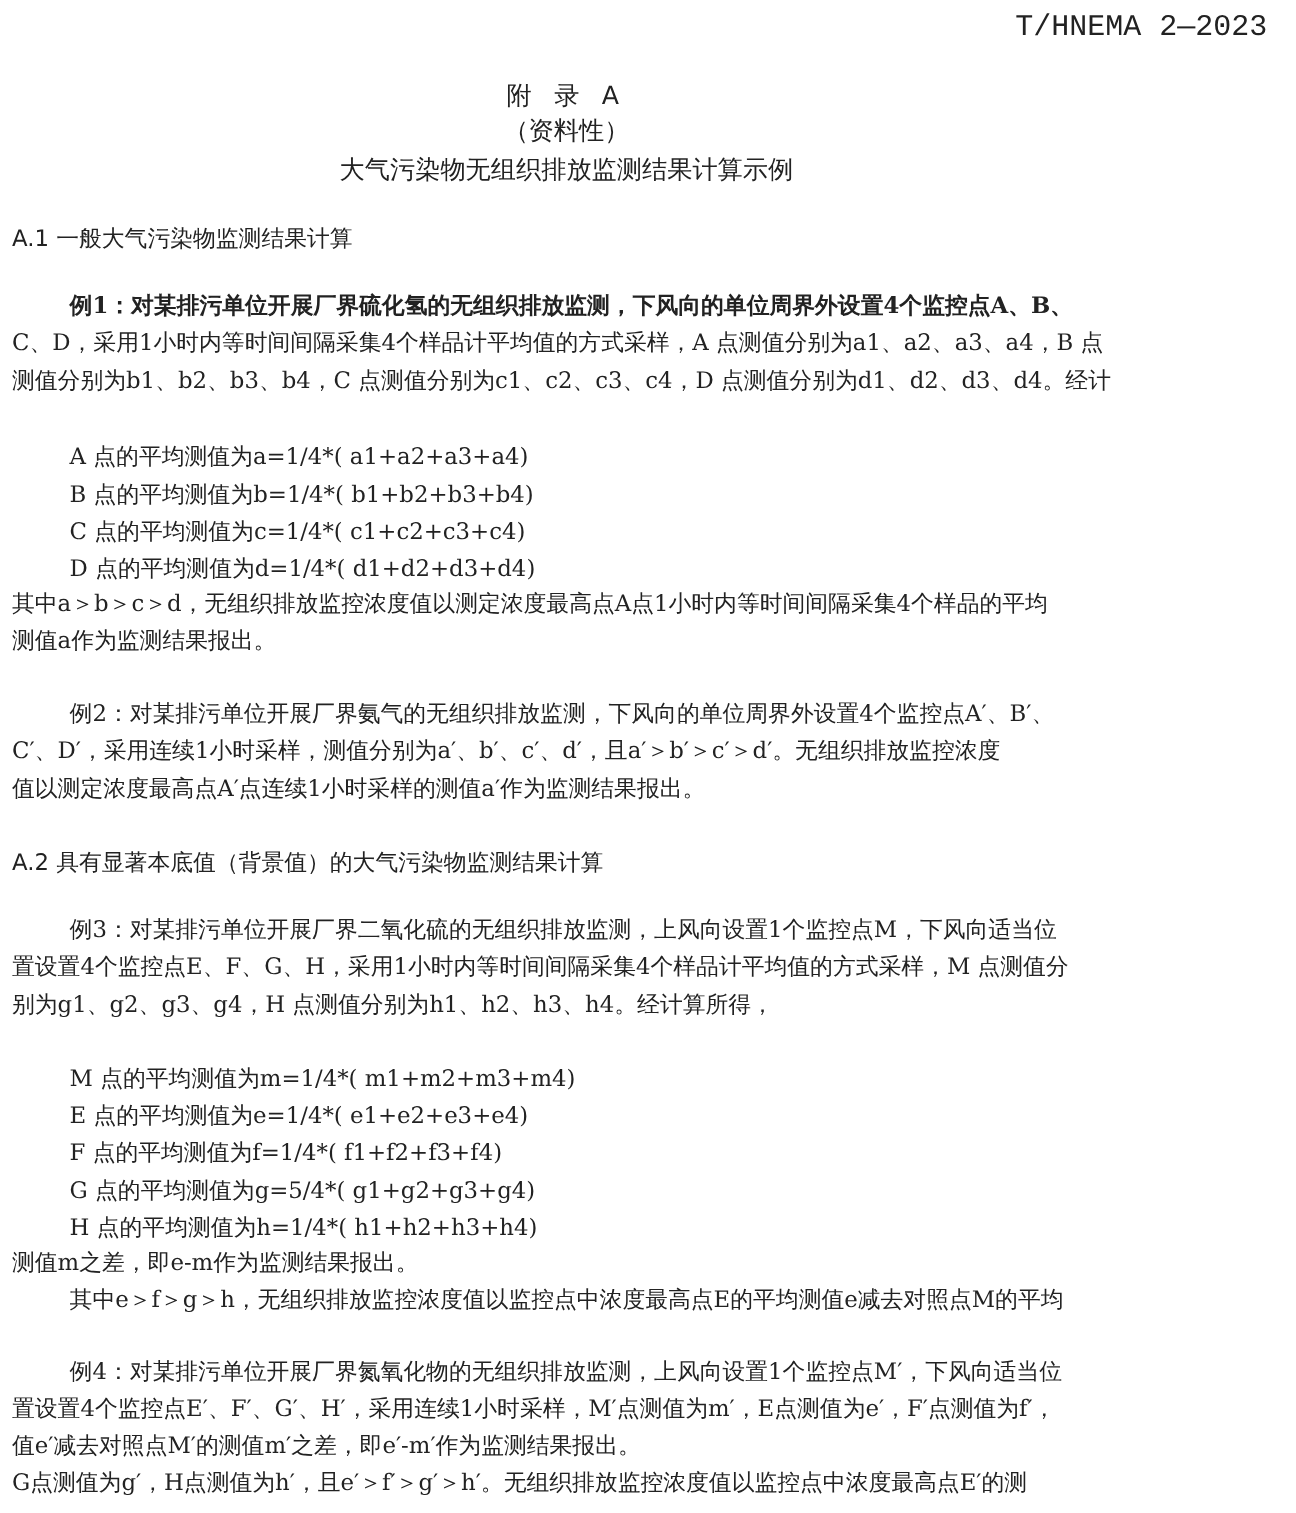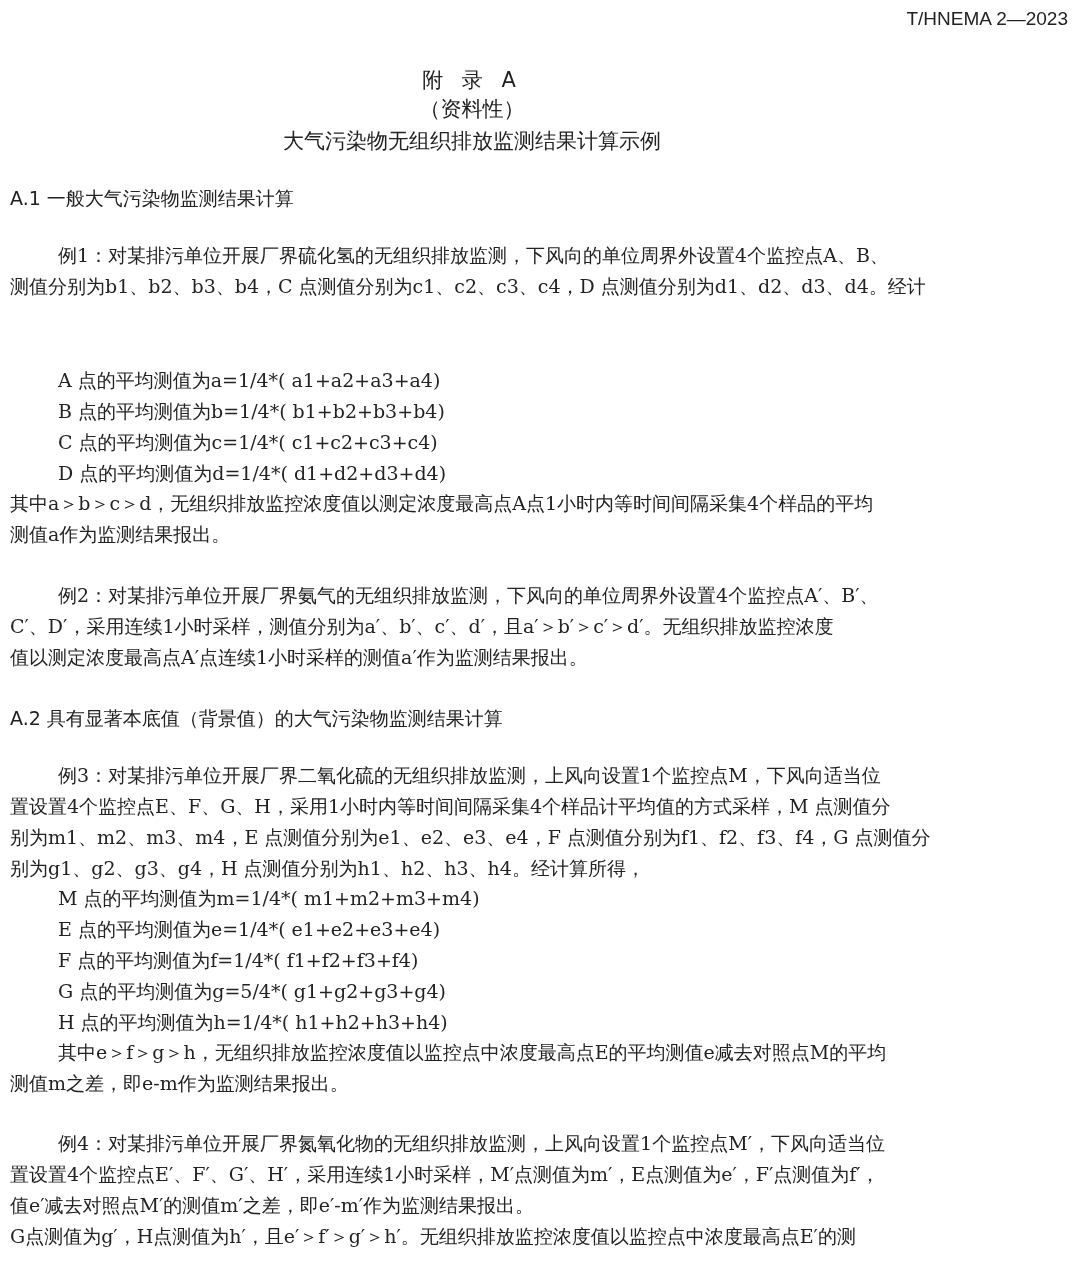--- a/index.html
+++ b/index.html
@@ -2,23 +2,23 @@
 <html><head>
 <meta charset="utf-8">
 <style>
   html, body { margin: 0; padding: 0; background: #ffffff; }
   body {
     width: 1080px; height: 1261px; position: relative; overflow: hidden;
     font-family: "DejaVu Serif", "Liberation Serif", serif;
     color: #222222;
   }
   .hdr {
-    position: absolute; top: 8px; right: 12px;
-    font-family: Liberation Sans, sans-serif;
-    font-size: 19px; letter-spacing: 0px;
+    position: absolute; top: 8px; right: 24px;
+    font-family: Liberation Mono, monospace;
+    font-size: 25px; letter-spacing: 0px;
   }
   .center { position: absolute; left: 0; width: 944px; text-align: center; }
   .t1 { top: 66px; font-size: 21px; font-family: "DejaVu Sans", sans-serif; letter-spacing: 6px; }
   .t2 { top: 95px; font-size: 21px; font-family: "DejaVu Sans", sans-serif; }
   .t3 { top: 127px; font-size: 21px; font-family: Liberation Sans, sans-serif; }
   .sec { position: absolute; left: 10px; font-size: 19px; font-family: "DejaVu Sans", sans-serif; }
   .p {
     position: absolute; left: 10px; width: 1062px;
     font-size: 19px; line-height: 31px; text-align: justify;
   }
@@ -30,21 +30,22 @@
 
 <div class="hdr">T/HNEMA 2—2023</div>
 
 <div class="center t1">附 录  A</div>
 <div class="center t2">（资料性）</div>
 <div class="center t3">大气污染物无组织排放监测结果计算示例</div>
 
 <div class="sec" style="top:186px;">A.1 一般大气污染物监测结果计算</div>
 
 <div class="p" style="top:240px;">
-  <span class="line" style="padding-left:48px;">例1：对某排污单位开展厂界硫化氢的无组织排放监测，下风向的单位周界外设置4个监控点A、B、</span>
+  <span class="line" style="padding-left:48px;font-weight:bold;">例1：对某排污单位开展厂界硫化氢的无组织排放监测，下风向的单位周界外设置4个监控点A、B、</span>
+  <span class="line">C、D，采用1小时内等时间间隔采集4个样品计平均值的方式采样，A 点测值分别为a1、a2、a3、a4，B 点</span>
   <span class="line">测值分别为b1、b2、b3、b4，C 点测值分别为c1、c2、c3、c4，D 点测值分别为d1、d2、d3、d4。经计</span>
 </div>
 
 <div class="f" style="top:368px;">A 点的平均测值为a=1/4*( a1+a2+a3+a4)</div>
 <div class="f" style="top:399px;">B 点的平均测值为b=1/4*( b1+b2+b3+b4)</div>
 <div class="f" style="top:430px;">C 点的平均测值为c=1/4*( c1+c2+c3+c4)</div>
 <div class="f" style="top:461px;">D 点的平均测值为d=1/4*( d1+d2+d3+d4)</div>
 
 <div class="p" style="top:488px;">
   <span class="line">其中a＞b＞c＞d，无组织排放监控浓度值以测定浓度最高点A点1小时内等时间间隔采集4个样品的平均</span>
@@ -55,33 +56,32 @@
   <span class="line" style="padding-left:48px;">例2：对某排污单位开展厂界氨气的无组织排放监测，下风向的单位周界外设置4个监控点A′、B′、</span>
   <span class="line">C′、D′，采用连续1小时采样，测值分别为a′、b′、c′、d′，且a′＞b′＞c′＞d′。无组织排放监控浓度</span>
   <span class="line">值以测定浓度最高点A′点连续1小时采样的测值a′作为监测结果报出。</span>
 </div>
 
 <div class="sec" style="top:706px;">A.2 具有显著本底值（背景值）的大气污染物监测结果计算</div>
 
 <div class="p" style="top:760px;">
   <span class="line" style="padding-left:48px;">例3：对某排污单位开展厂界二氧化硫的无组织排放监测，上风向设置1个监控点M，下风向适当位</span>
   <span class="line">置设置4个监控点E、F、G、H，采用1小时内等时间间隔采集4个样品计平均值的方式采样，M 点测值分</span>
-  <span class="line">别为m1、m2、m3、m4，E 点测值分别为e1、e2、e3、e4，F 点测值分别为f1、f2、f3、f4，G 点测值分</span>
   <span class="line">别为g1、g2、g3、g4，H 点测值分别为h1、h2、h3、h4。经计算所得，</span>
 </div>
 
 <div class="f" style="top:886px;">M 点的平均测值为m=1/4*( m1+m2+m3+m4)</div>
 <div class="f" style="top:917px;">E 点的平均测值为e=1/4*( e1+e2+e3+e4)</div>
 <div class="f" style="top:948px;">F 点的平均测值为f=1/4*( f1+f2+f3+f4)</div>
 <div class="f" style="top:979px;">G 点的平均测值为g=5/4*( g1+g2+g3+g4)</div>
 <div class="f" style="top:1010px;">H 点的平均测值为h=1/4*( h1+h2+h3+h4)</div>
 
 <div class="p" style="top:1037px;">
+  <span class="line">测值m之差，即e-m作为监测结果报出。</span>
   <span class="line" style="padding-left:48px;">其中e＞f＞g＞h，无组织排放监控浓度值以监控点中浓度最高点E的平均测值e减去对照点M的平均</span>
-  <span class="line">测值m之差，即e-m作为监测结果报出。</span>
 </div>
 
 <div class="p" style="top:1128px;">
   <span class="line" style="padding-left:48px;">例4：对某排污单位开展厂界氮氧化物的无组织排放监测，上风向设置1个监控点M′，下风向适当位</span>
   <span class="line">置设置4个监控点E′、F′、G′、H′，采用连续1小时采样，M′点测值为m′，E点测值为e′，F′点测值为f′，</span>
   <span class="line">值e′减去对照点M′的测值m′之差，即e′-m′作为监测结果报出。</span>
   <span class="line">G点测值为g′，H点测值为h′，且e′＞f′＞g′＞h′。无组织排放监控浓度值以监控点中浓度最高点E′的测</span>
 </div>
 
 </body></html>

